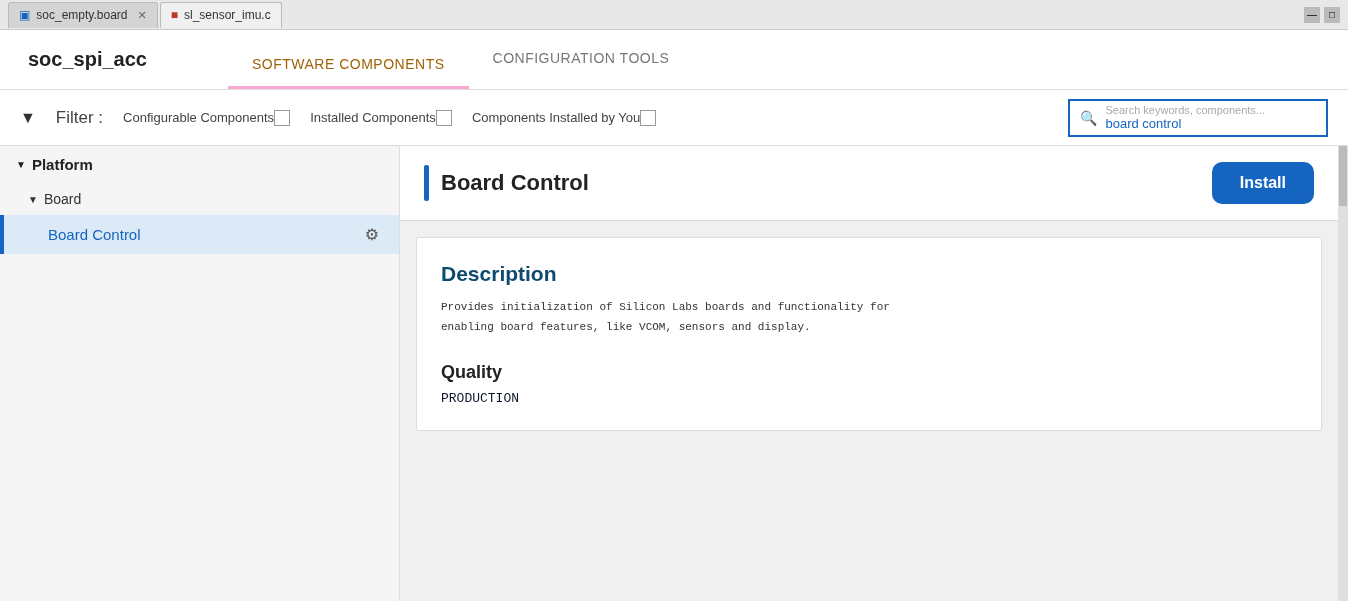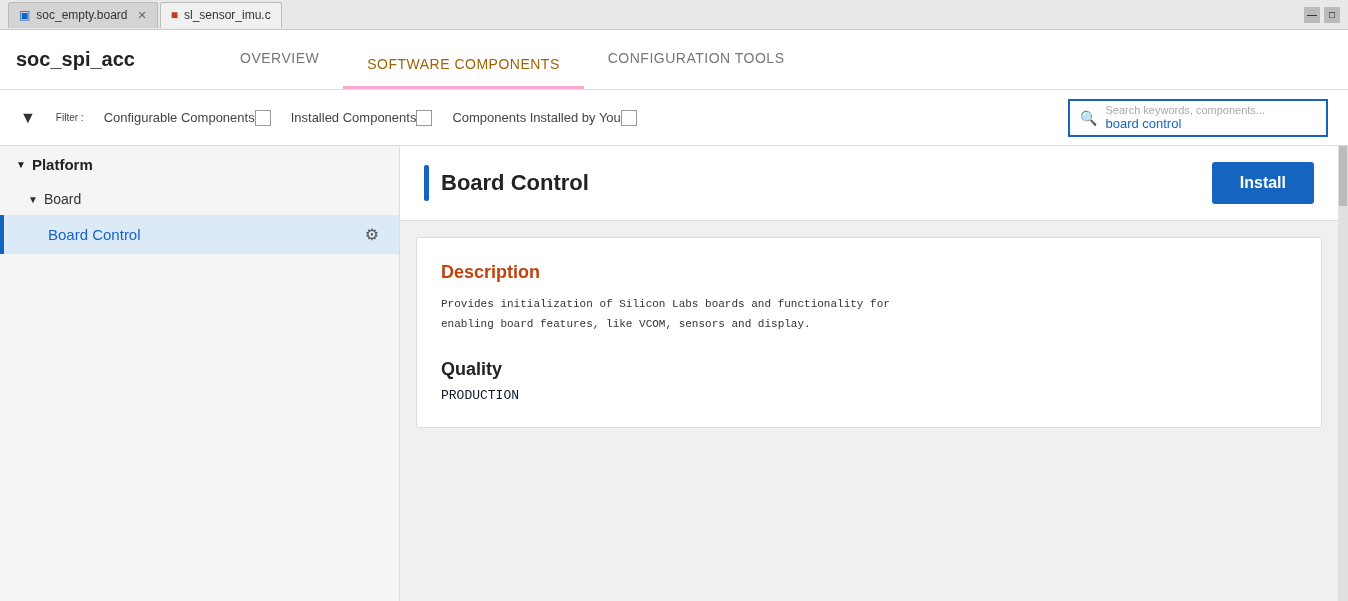--- a/index.html
+++ b/index.html
@@ -57,21 +57,21 @@
       font-size: 10px;
       display: flex; align-items: center; justify-content: center;
     }
 
     
     .main-nav {
       display: flex;
       align-items: center;
       background: #fff;
       border-bottom: 1px solid #ddd;
-      padding: 0 16px;
+      padding: 0 28px;
       height: 60px;
     }
     .app-title {
       font-size: 20px;
       font-weight: bold;
       color: #222;
       margin-right: 40px;
       min-width: 160px;
     }
     .nav-tabs {
@@ -106,21 +106,21 @@
       border-bottom: 1px solid #ddd;
       padding: 0 20px;
       height: 56px;
       gap: 20px;
     }
     .filter-icon {
       color: #333;
       font-size: 16px;
     }
     .filter-label {
-      font-size: 10px;
+      font-size: 17px;
       color: #444;
       font-weight: 500;
     }
     .filter-group {
       display: flex;
       align-items: center;
       font-size: 13px;
       color: #444;
     }
     .filter-checkbox {
@@ -242,39 +242,39 @@
       border-radius: 2px;
     }
     .install-btn {
       background: #1565c0;
       color: #fff;
       border: none;
       padding: 12px 28px;
       font-size: 16px;
       font-weight: bold;
       cursor: pointer;
-      border-radius: 3px;
+      border-radius: 10px;
     }
 
     .detail-body {
       flex: 1;
       overflow-y: auto;
       padding: 0;
     }
     .detail-card {
       background: #fff;
       margin: 16px 16px 16px 16px;
       padding: 24px;
       border: 1px solid #ddd;
       border-radius: 2px;
     }
     .detail-section-title {
-      font-size: 18px;
+      font-size: 21px;
       font-weight: 600;
-      color: #c2410c;
+      color: #0c4a6e;
       margin-bottom: 12px;
     }
     .detail-description {
       font-family: 'Courier New', monospace;
       font-size: 11px;
       color: #333;
       line-height: 1.8;
     }
     .detail-quality-title {
       font-size: 18px;
@@ -324,23 +324,20 @@
   </div>
   <div class="window-controls">
     <button class="win-btn">—</button>
     <button class="win-btn">□</button>
   </div>
 </div>
 
 <div class="main-nav">
   <div class="app-title">soc_spi_acc</div>
   <div class="nav-tabs">
-    <div class="nav-tab">
-      <span>OVERVIEW</span>
-    </div>
     <div class="nav-tab active">
       <span>SOFTWARE COMPONENTS</span>
     </div>
     <div class="nav-tab">
       <span>CONFIGURATION TOOLS</span>
     </div>
   </div>
 </div>
 
 <div class="filter-bar">

